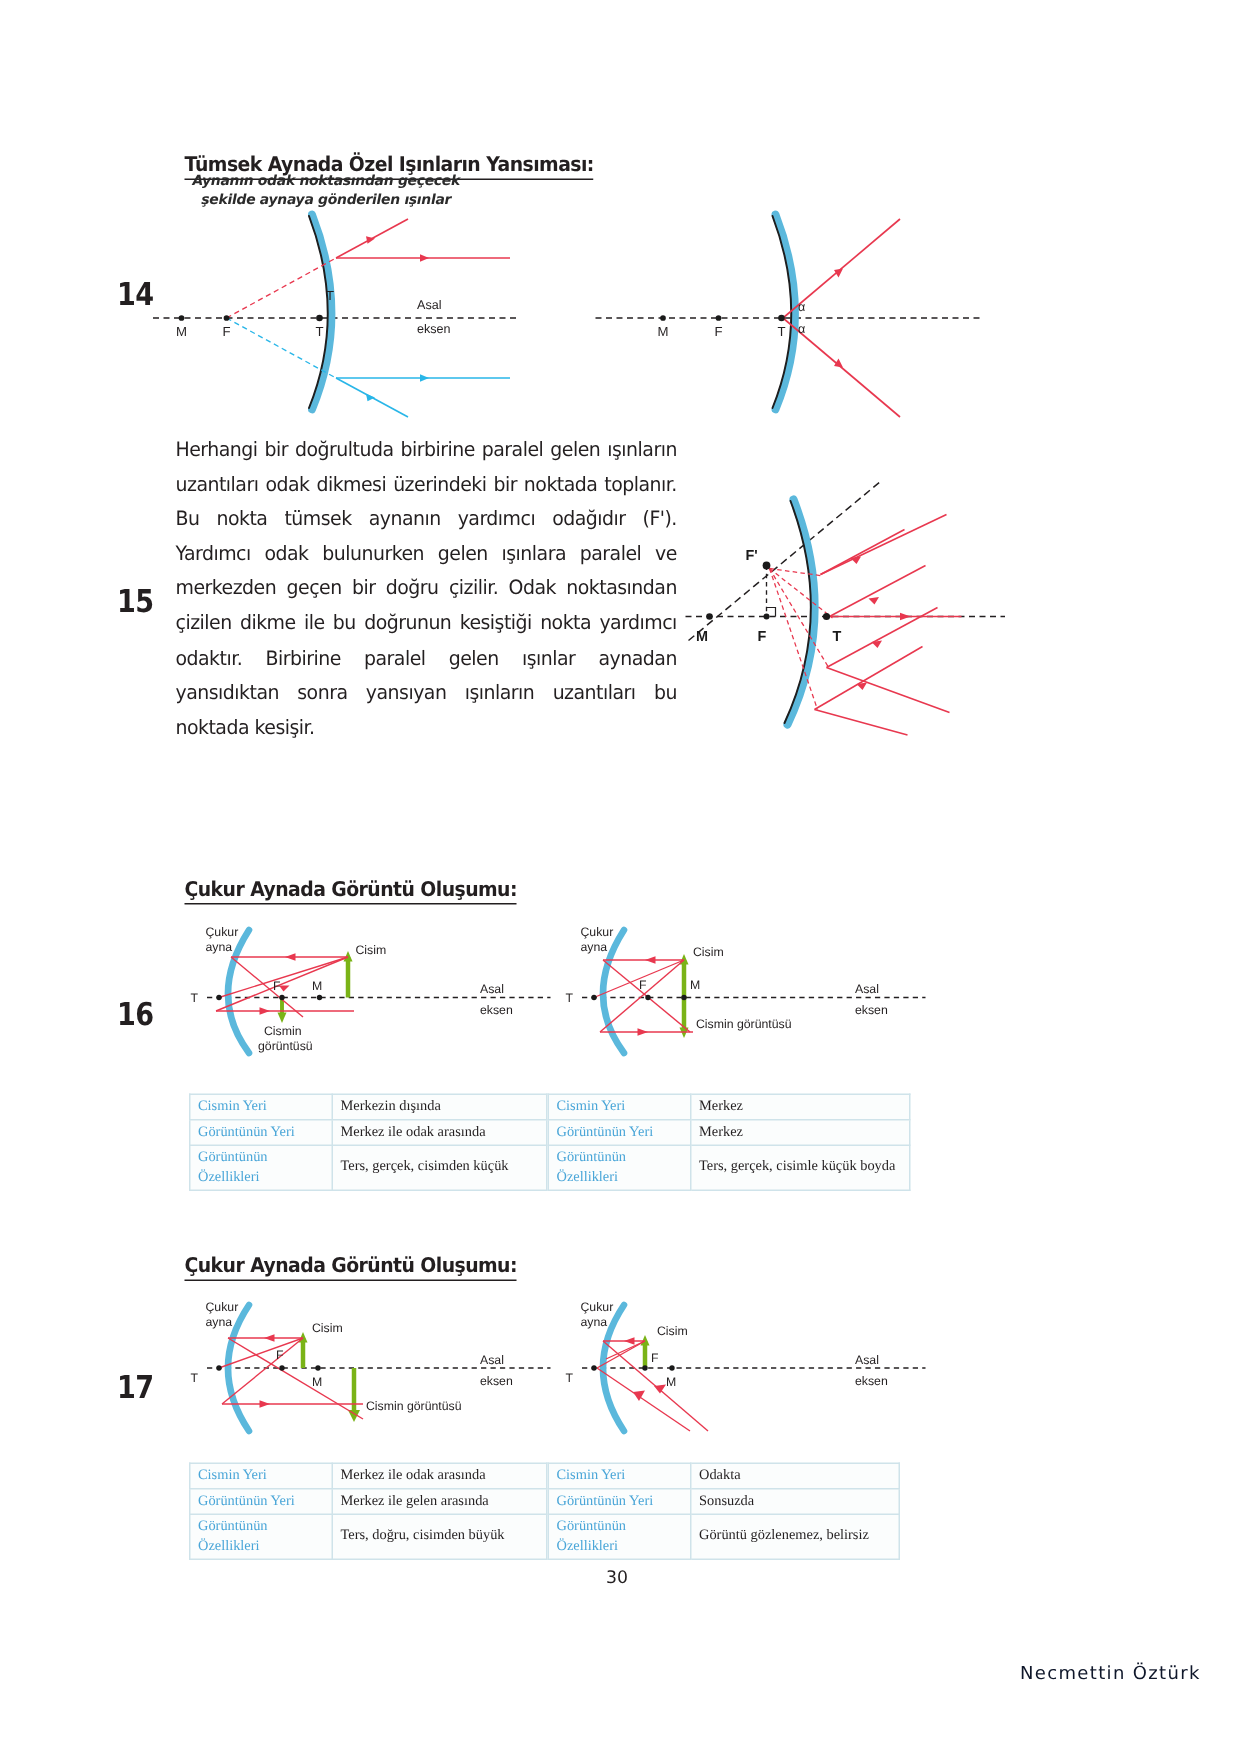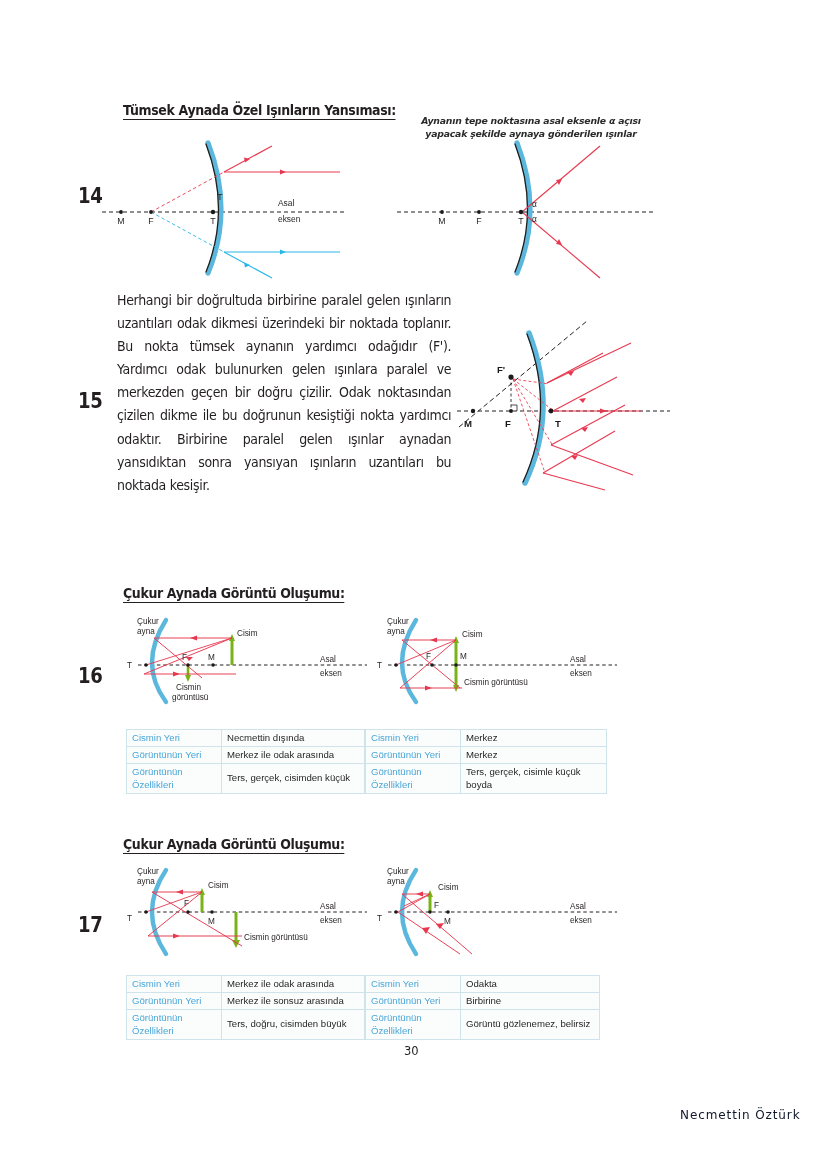--- a/index.html
+++ b/index.html
@@ -74,21 +74,21 @@
   
   .diagram { position: absolute; }
   .diagram svg { display: block; overflow: visible; }
 
   
   .prop-table {
     position: absolute;
     border-collapse: collapse;
     table-layout: fixed;
     background: #fbfdfd;
-    font-family: Liberation Sans, sans-serif;
+    font-family: Liberation Serif, serif;
   }
   .prop-table td {
     border: 0.8px solid #cfe3ea;
     padding: 1px 5px;
     vertical-align: middle;
     font-size: 9.6px;
     line-height: 12.4px;
     height: 14px;
   }
   .prop-table td.lbl {
@@ -123,20 +123,24 @@
 </style>
 </head>
 <body>
 
 <div class="page">
 
   <div class="item-num" style="left:78px; top:184px;">14</div>
 
   <div class="heading" style="left:123px; top:102px;">Tümsek Aynada Özel Işınların Yansıması:</div>
 
+  <div class="dia-caption" style="left:105px; top:115px; width:225px;">
+    <span>Aynanın odak noktasından geçecek</span><br>
+    <span>şekilde aynaya gönderilen ışınlar</span>
+  </div>
 
   <div class="diagram" style="left:100px; top:140px;">
     <svg width="260" height="135" viewBox="0 0 260 135">
 
       <line x1="2" y1="72" x2="245" y2="72" stroke="#231f20" stroke-width="1" stroke-dasharray="4,3"></line>
 
       <path d="M 108 3 Q 134 70 108 133" fill="none" stroke="#5bb8dc" stroke-width="5.2" stroke-linecap="round"></path>
       <path d="M 106 4 Q 131 70 106 132" fill="none" stroke="#1e1e1e" stroke-width="1.3" stroke-linecap="round"></path>
 
       <line x1="51" y1="72" x2="124" y2="32" stroke="#e8384f" stroke-width="0.9" stroke-dasharray="3.5,2.5"></line>
@@ -159,24 +163,20 @@
       <text class="lbl-m" x="21" y="84" text-anchor="middle">M</text>
       <text class="lbl-m" x="51" y="84" text-anchor="middle">F</text>
       <text class="lbl-m" x="113" y="84" text-anchor="middle">T</text>
       <text class="lbl-m" x="120" y="60" text-anchor="middle" fill="#555">T</text>
 
       <text class="lbl-s" x="178" y="66">Asal</text>
       <text class="lbl-s" x="178" y="82">eksen</text>
     </svg>
   </div>
 
-  <div class="dia-caption" style="left:386px; top:115px; width:290px;">
-    <span>Aynanın tepe noktasına asal eksenle α açısı</span><br>
-    <span>yapacak şekilde aynaya gönderilen ışınlar</span>
-  </div>
 
   <div class="diagram" style="left:395px; top:140px;">
     <svg width="270" height="135" viewBox="0 0 270 135">
       <line x1="2" y1="72" x2="258" y2="72" stroke="#231f20" stroke-width="1" stroke-dasharray="4,3"></line>
       <path d="M 122 3 Q 148 70 122 133" fill="none" stroke="#5bb8dc" stroke-width="5.2" stroke-linecap="round"></path>
       <path d="M 120 4 Q 145 70 120 132" fill="none" stroke="#1e1e1e" stroke-width="1.3" stroke-linecap="round"></path>
 
       <line x1="127" y1="72" x2="205" y2="6" stroke="#e8384f" stroke-width="1.1"></line>
       <polygon points="167,39 161,40 164,45" fill="#e8384f"></polygon>
 
@@ -321,21 +321,21 @@
       <text class="lbl-gr" x="90" y="73">Cismin görüntüsü</text>
       <text class="lbl-gr" x="196" y="50">Asal</text>
       <text class="lbl-gr" x="196" y="64">eksen</text>
     </svg>
   </div>
 
   <table class="prop-table" style="left:126px; top:729px; width:239px;">
     <tbody>
         <tr>
       <td class="lbl" style="width:84px;">Cismin Yeri</td>
-      <td class="val">Necmettin dışında</td>
+      <td class="val">Merkezin dışında</td>
     </tr>
     <tr>
       <td class="lbl">Görüntünün Yeri</td>
       <td class="val">Merkez ile odak arasında</td>
     </tr>
     <tr>
       <td class="lbl tall">
         <span>Görüntünün</span><br>
         <span>Özellikleri</span>
       </td>
@@ -438,41 +438,41 @@
   </div>
 
   <table class="prop-table" style="left:126px; top:975px; width:239px;">
     <tbody>
         <tr>
       <td class="lbl" style="width:84px;">Cismin Yeri</td>
       <td class="val">Merkez ile odak arasında</td>
     </tr>
     <tr>
       <td class="lbl">Görüntünün Yeri</td>
-      <td class="val">Merkez ile sonsuz arasında</td>
+      <td class="val">Merkez ile gelen arasında</td>
     </tr>
     <tr>
       <td class="lbl tall">
         <span>Görüntünün</span><br>
         <span>Özellikleri</span>
       </td>
       <td class="val tall">Ters, doğru, cisimden büyük</td>
     </tr>
   </tbody>
     </table>
 
   <table class="prop-table" style="left:365px; top:975px; width:235px;">
     <tbody>
         <tr>
       <td class="lbl" style="width:84px;">Cismin Yeri</td>
       <td class="val">Odakta</td>
     </tr>
     <tr>
       <td class="lbl">Görüntünün Yeri</td>
-      <td class="val">Birbirine</td>
+      <td class="val">Sonsuzda</td>
     </tr>
     <tr>
       <td class="lbl tall">
         <span>Görüntünün</span><br>
         <span>Özellikleri</span>
       </td>
       <td class="val tall">Görüntü gözlenemez, belirsiz</td>
     </tr>
   </tbody>
     </table>

